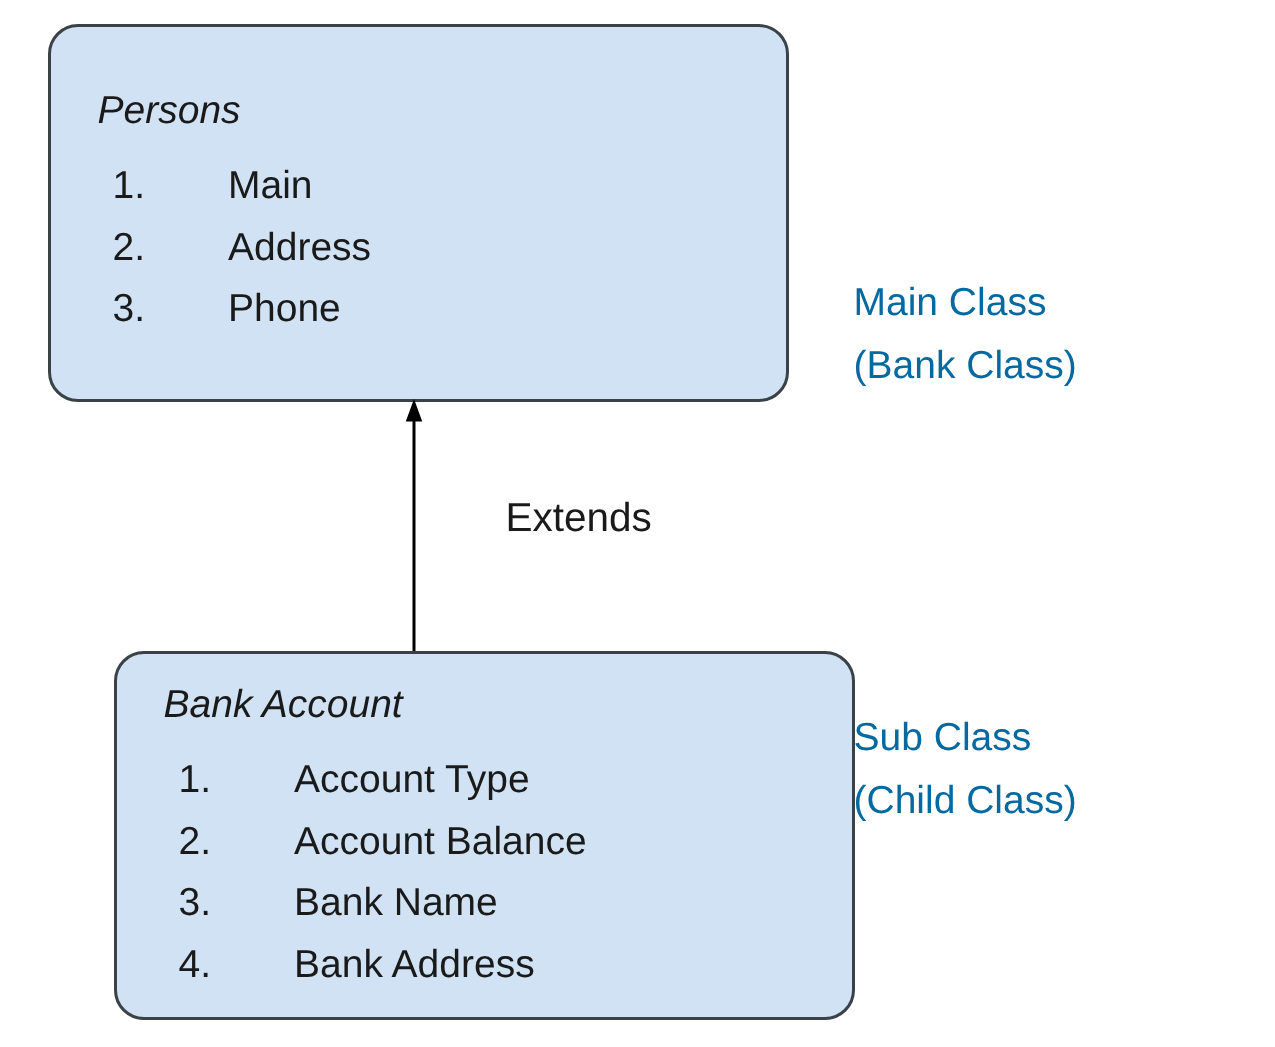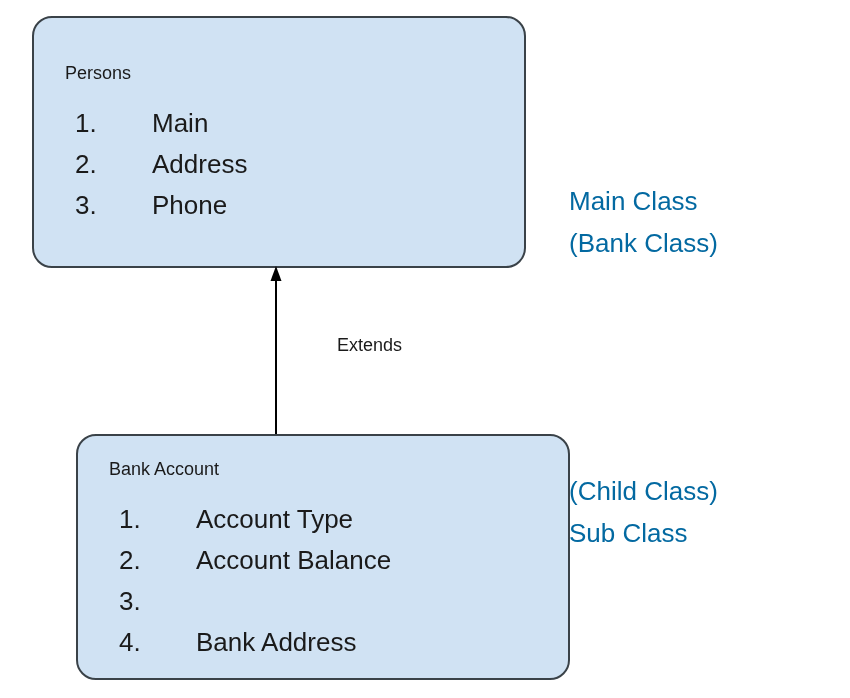--- a/index.html
+++ b/index.html
@@ -36,24 +36,25 @@
     left: 32px;
     top: 434px;
     width: 494px;
     height: 246px;
     margin-left: 44px;
   }
 
   .class-title {
     position: absolute;
     left: 31px;
-    font-size: 18px;
+    font-size: 26px;
     line-height: 30px;
     color: #1a1a1a;
     white-space: nowrap;
+    font-style: italic;
   }
   #persons-box .class-title { top: 40px; }
   #bank-account-box .class-title { top: 18px; }
 
   .attr-list {
     position: absolute;
     left: 0;
     right: 0;
     margin: 0;
     padding: 0;
@@ -86,21 +87,21 @@
     position: absolute;
     left: 262px;
     top: 262px;
     width: 30px;
     height: 178px;
   }
   #extends-label {
     position: absolute;
     left: 337px;
     top: 329px;
-    font-size: 18px;
+    font-size: 27px;
     line-height: 32px;
     color: #1a1a1a;
     white-space: nowrap;
   }
 
   
   .side-note {
     position: absolute;
     left: 569px;
     font-size: 26px;
@@ -147,31 +148,32 @@
       <li class="attr-row">
         <span class="attr-num">1.</span>
         <span class="attr-label">Account Type</span>
       </li>
       <li class="attr-row">
         <span class="attr-num">2.</span>
         <span class="attr-label">Account Balance</span>
       </li>
       <li class="attr-row">
         <span class="attr-num">3.</span>
+        <span class="attr-label">Bank Name</span>
       </li>
       <li class="attr-row">
         <span class="attr-num">4.</span>
         <span class="attr-label">Bank Address</span>
       </li>
     </ul>
   </div>
 
   <div class="side-note" id="main-class-note">
     <div>Main Class</div>
     <div>(Bank Class)</div>
   </div>
 
   <div class="side-note" id="sub-class-note">
+    <div>Sub Class</div>
     <div>(Child Class)</div>
-    <div>Sub Class</div>
   </div>
 
 </div>
 
 </body></html>

